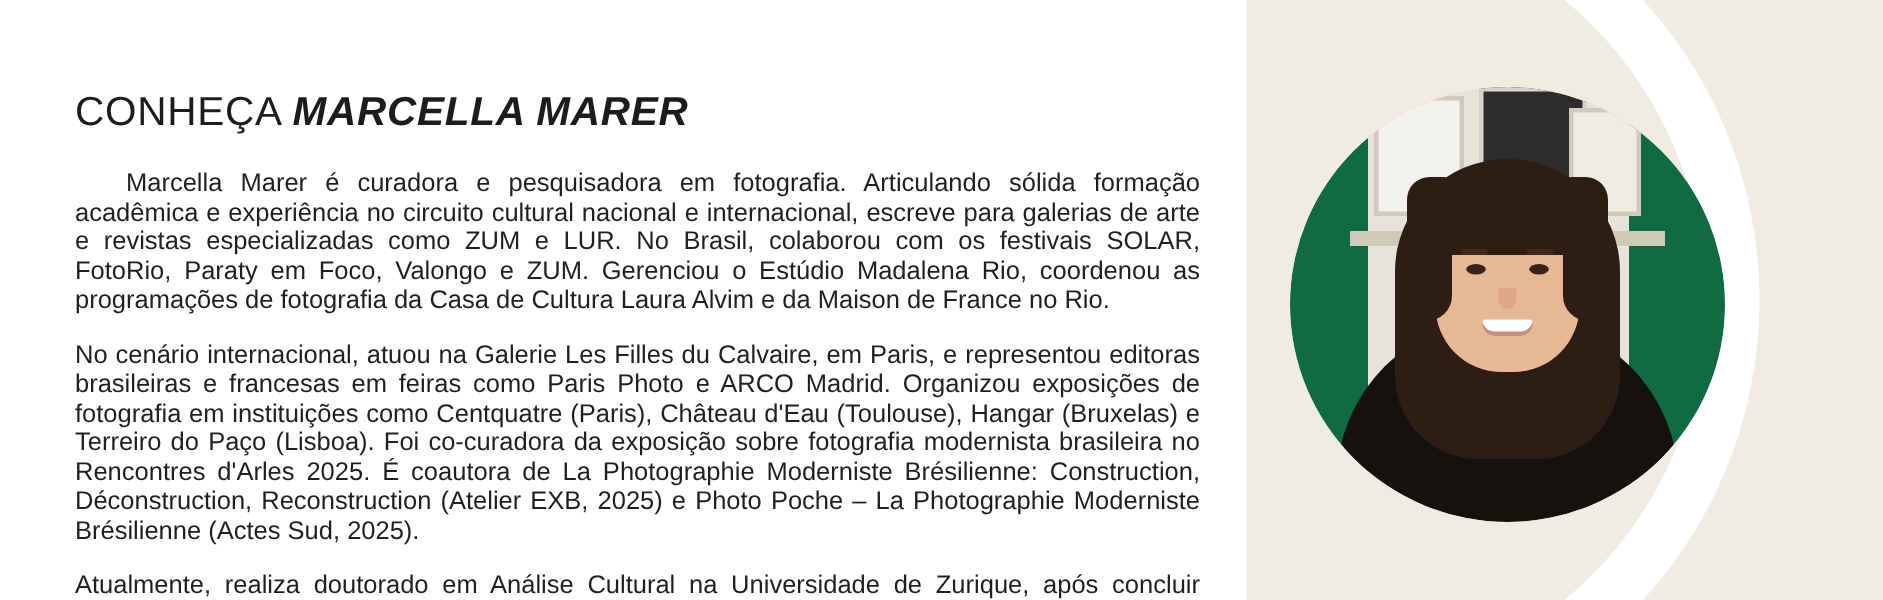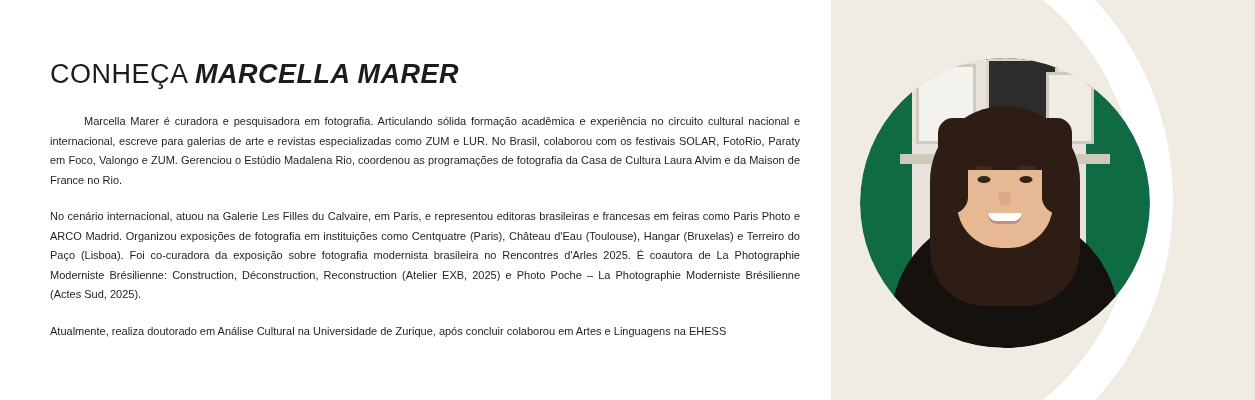--- a/index.html
+++ b/index.html
@@ -245,21 +245,21 @@
   .headline .reg {
     font-weight: 400;
   }
   .headline .em {
     font-weight: 700;
     font-style: italic;
     letter-spacing: 0.5px;
   }
   p.body-par {
     margin: 0 0 17px 0;
-    font-size: 11px;
+    font-size: 17px;
     line-height: 19.5px;
     color: #1f1f1f;
     text-align: justify;
     text-justify: inter-word;
   }
   p.body-par:last-child {
     margin-bottom: 0;
   }
   .indent {
     display: inline-block;

